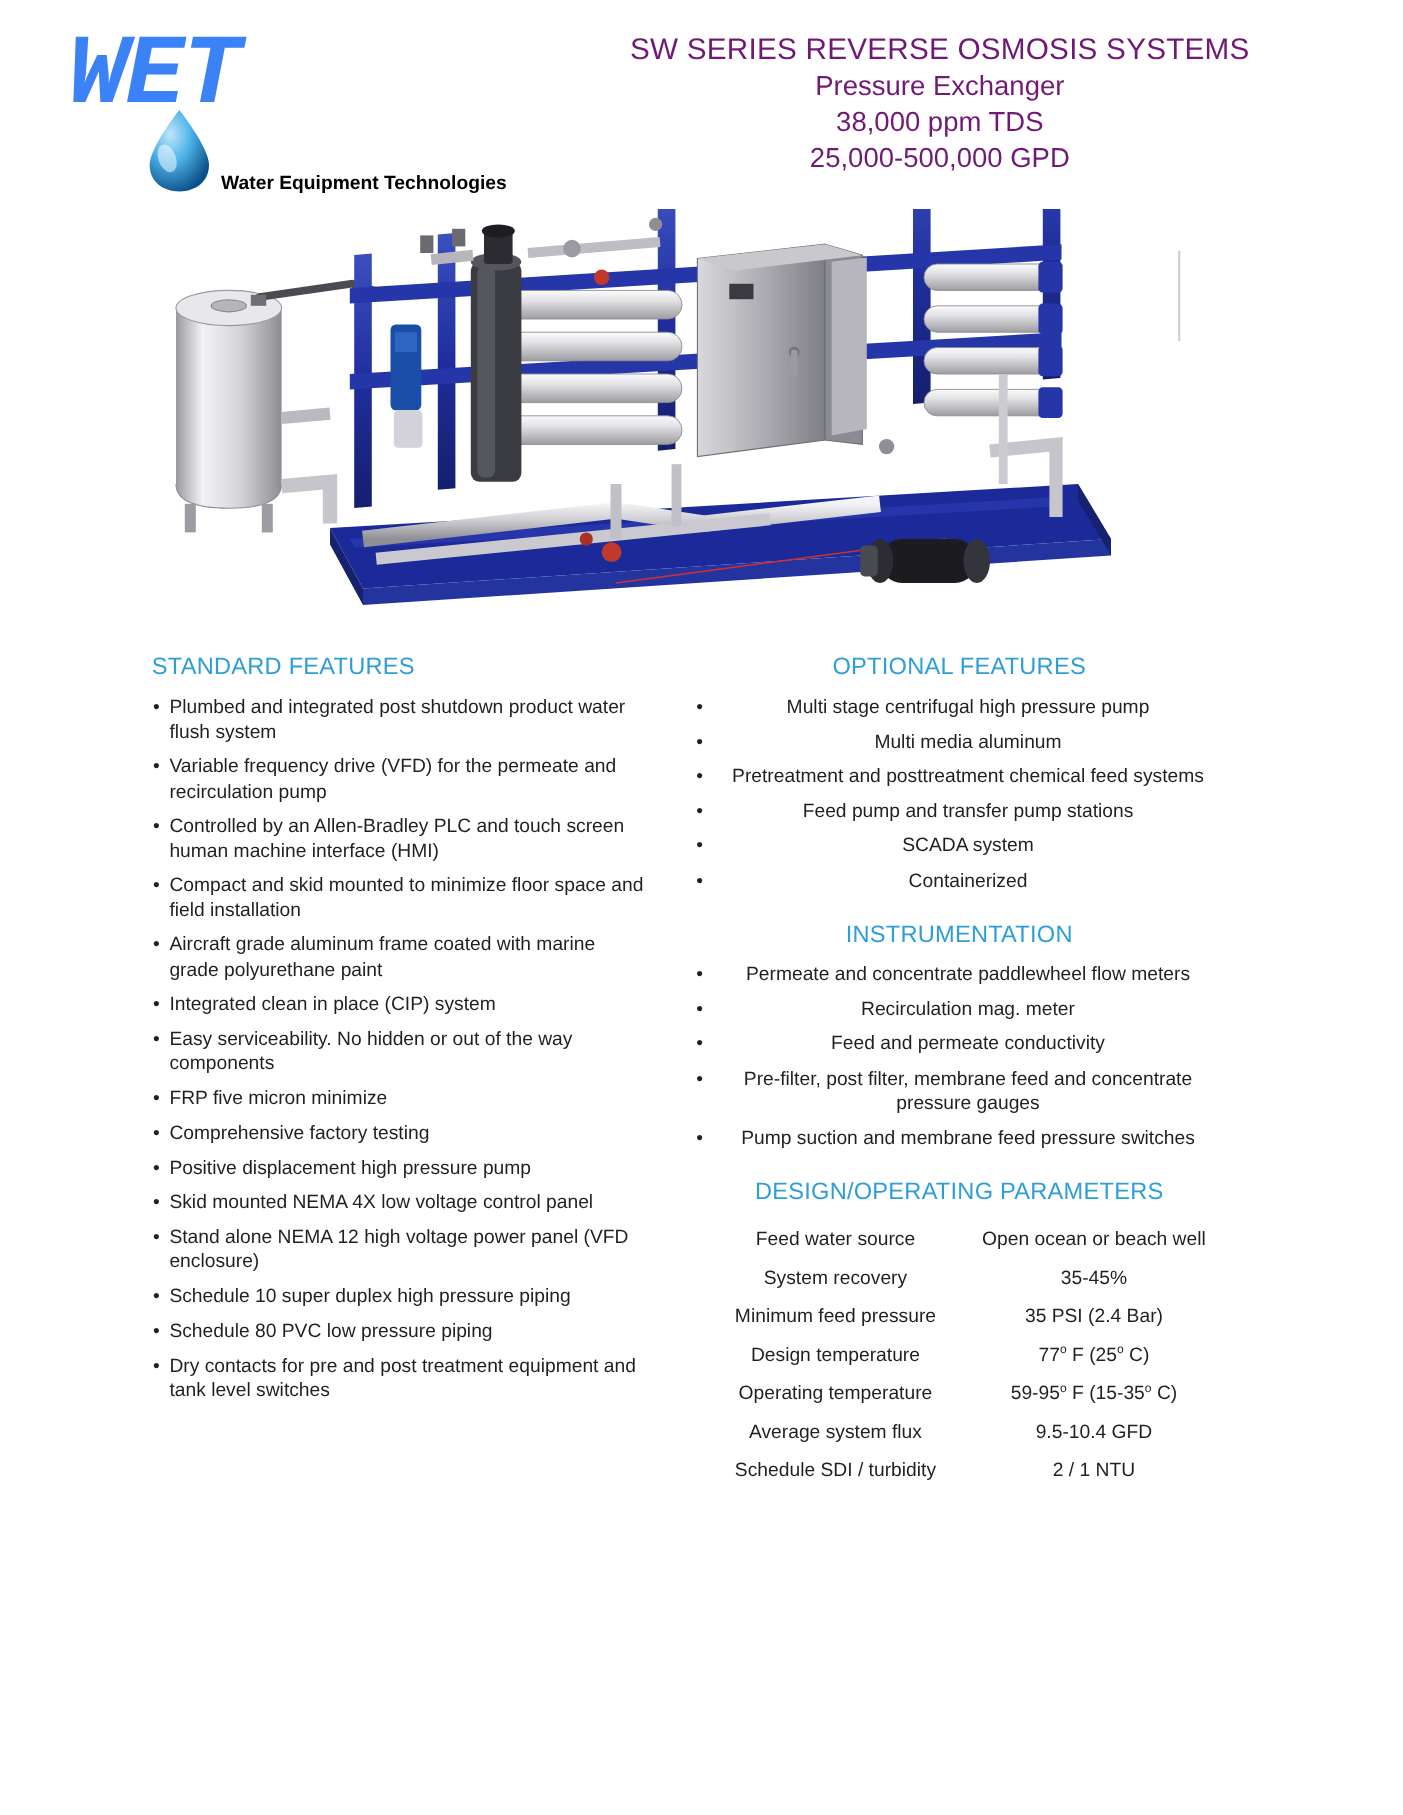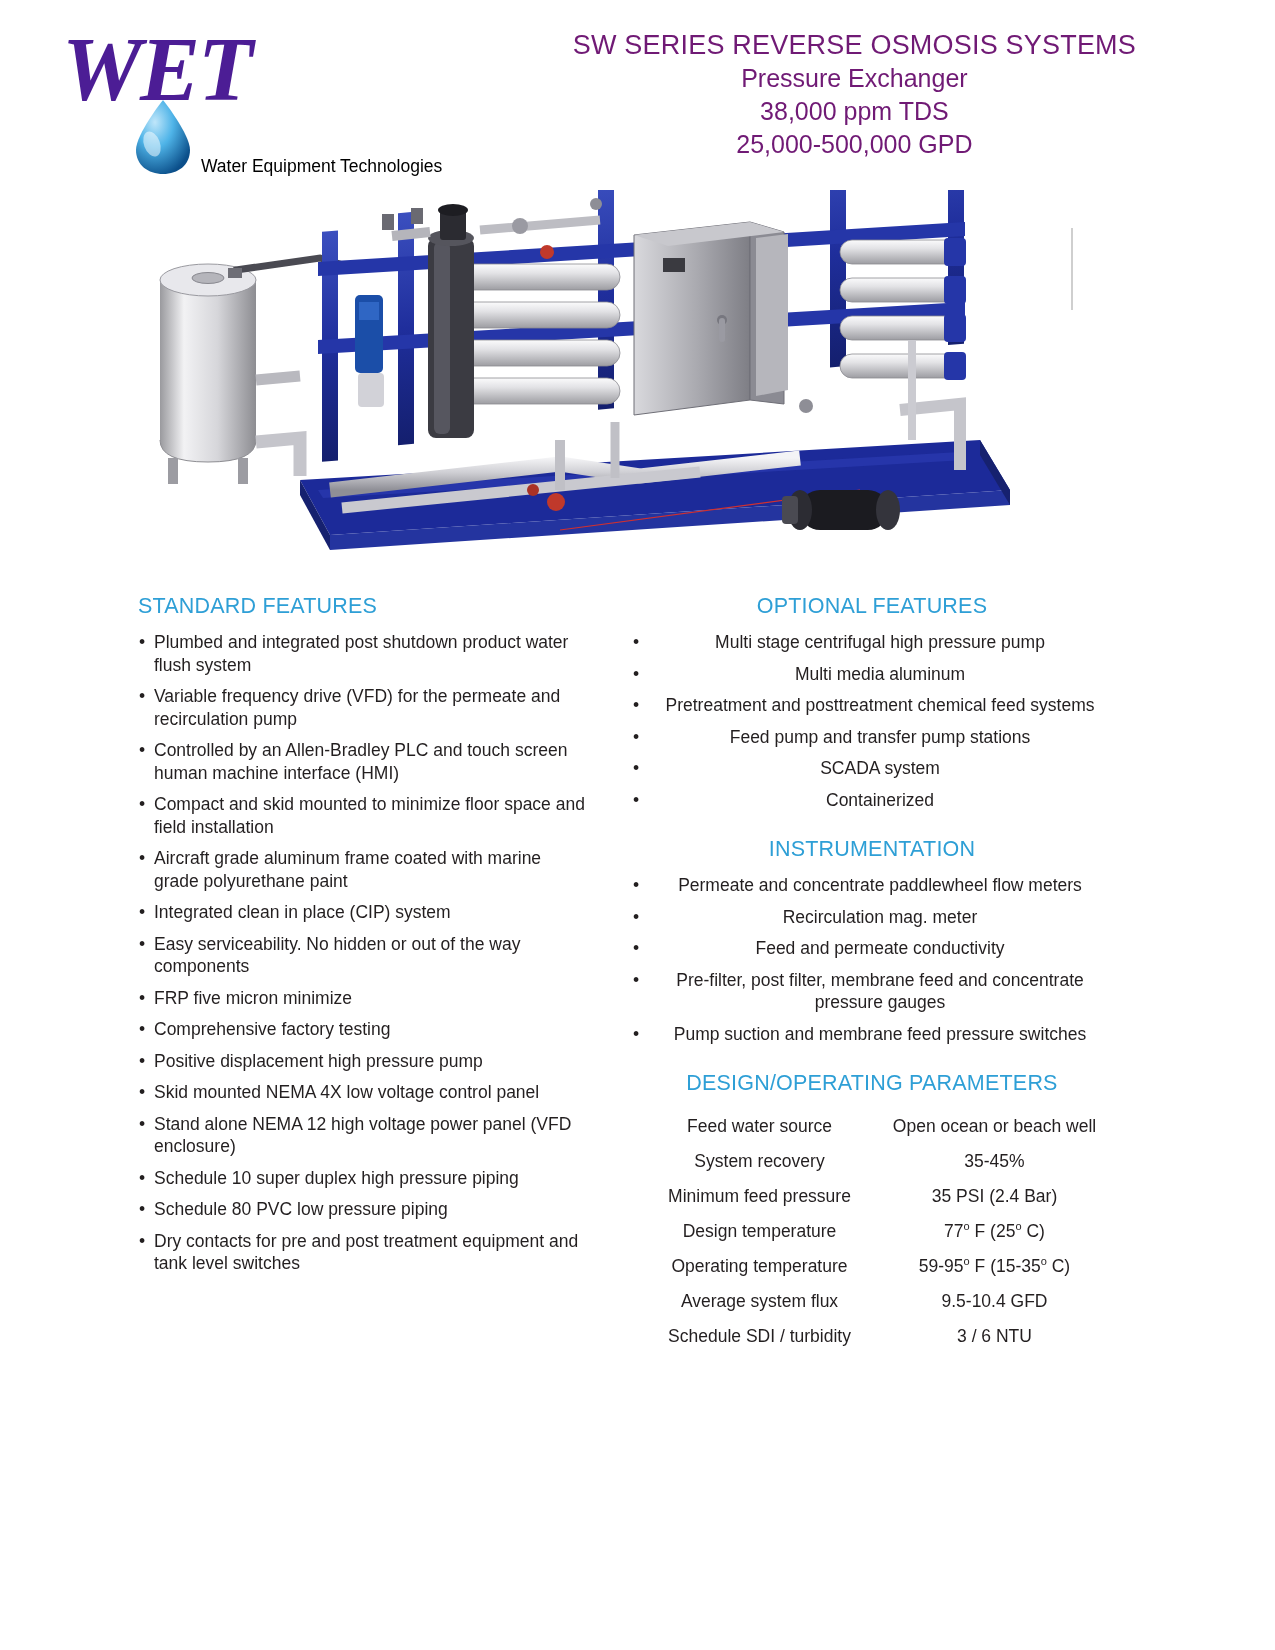--- a/index.html
+++ b/index.html
@@ -25,41 +25,41 @@
     position: absolute;
     left: 62px;
     top: 22px;
     width: 400px;
     height: 150px;
   }
   .logo-wet {
     position: absolute;
     left: 0px;
     top: 0px;
-    font-family: Liberation Serif, serif;
+    font-family: Liberation Mono, monospace;
     font-weight: bold;
     font-style: italic;
     font-size: 90px;
     letter-spacing: -2px;
-    color: #4c1d95;
+    color: #3b82f6;
     line-height: 96px;
   }
   .logo-drop {
     position: absolute;
     left: 68px;
     top: 76px;
     width: 66px;
     height: 78px;
   }
   .logo-tagline {
     position: absolute;
     left: 139px;
     top: 134px;
     font-size: 17.5px;
-    font-weight: normal;
+    font-weight: bold;
     color: #000000;
     letter-spacing: 0px;
     text-align: right;
   }
 
   .title-block {
     position: absolute;
     right: 139px;
     top: 28px;
     text-align: right;
@@ -402,19 +402,19 @@
         <tr>
           <td class="label">Operating temperature</td>
           <td class="value">59-95<sup>o</sup> F (15-35<sup>o</sup> C)</td>
         </tr>
         <tr>
           <td class="label">Average system flux</td>
           <td class="value">9.5-10.4 GFD</td>
         </tr>
         <tr>
           <td class="label">Schedule SDI / turbidity</td>
-          <td class="value">3 / 6 NTU</td>
+          <td class="value">2 / 1 NTU</td>
         </tr>
       </tbody>
     </table>
   </div>
 
 </div>
 
 </body></html>

